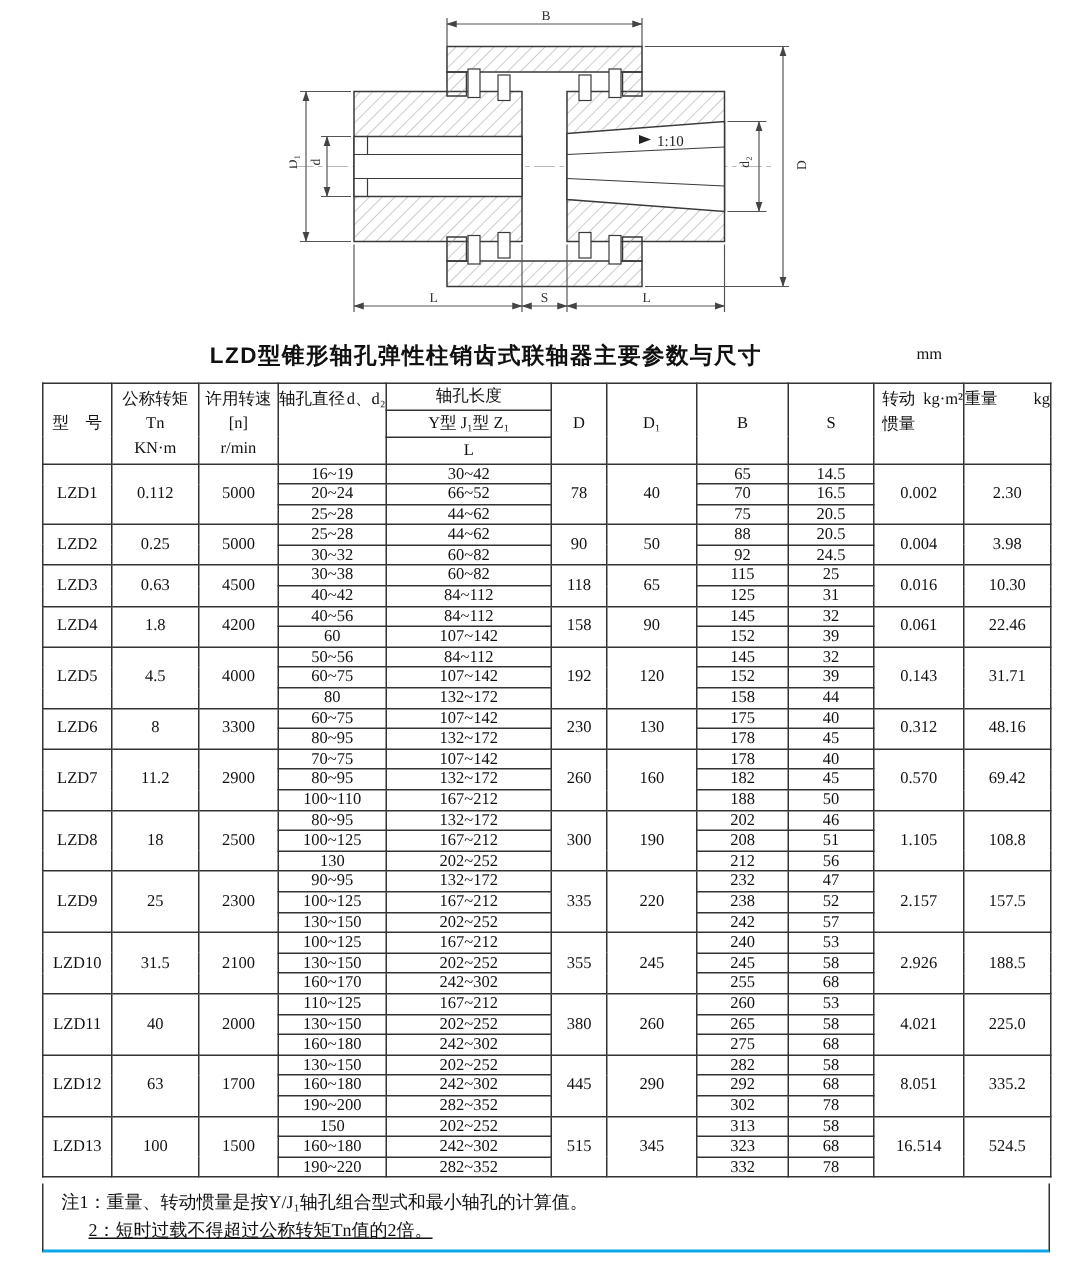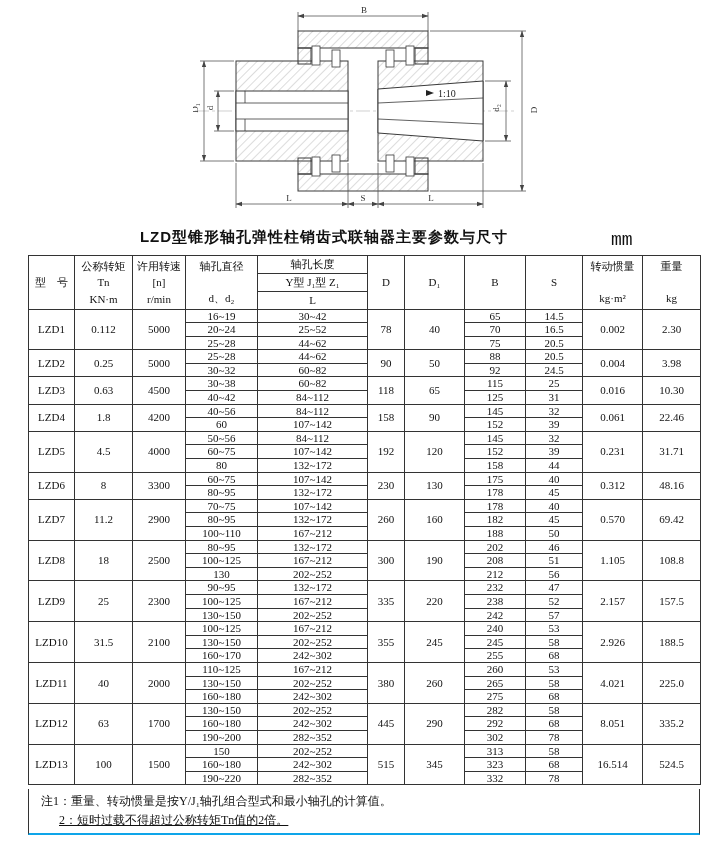--- a/index.html
+++ b/index.html
@@ -7,32 +7,32 @@
         font-family:"Liberation Serif","DejaVu Serif",serif;color:#1c1c1c;overflow:hidden;}
 
   
   .drawing{position:absolute;left:193px;top:6px;}
 
   
   .title-row{position:absolute;left:4px;top:228px;width:725px;height:22px;}
   .doc-title{position:absolute;left:0;width:640px;text-align:center;
              font-family:"Liberation Sans","DejaVu Sans",sans-serif;
              font-size:15px;font-weight:bold;letter-spacing:1px;color:#111;}
-  .unit-label{position:absolute;left:607px;top:2px;font-size:18px;color:#111;
-              font-family:Liberation Mono, monospace;}
+  .unit-label{position:absolute;left:607px;top:2px;font-size:11px;color:#111;
+              font-family:Liberation Serif, serif;}
 
   
   table.params{position:absolute;left:28px;top:255px;width:672px;
                border-collapse:collapse;table-layout:fixed;}
   table.params th,table.params td{border:1px solid #333;text-align:center;
                vertical-align:middle;padding:0;font-weight:normal;color:#111;}
   table.params th{font-size:11px;line-height:1.5;margin-top:27px;}
   table.params td{font-size:11px;height:12.6px;line-height:12.6px;white-space:nowrap;}
   .pre{white-space:pre-line;}
-  .vsplit{display:flex;flex-direction:column;justify-content:space-between;
+  .vsplit{display:flex;flex-direction:row;justify-content:space-between;
           height:48px;padding:2px 0;}
   .hrow1{height:18px;} .hrow2{height:17px;} .hrow3{height:18px;}
 
   
   .notes{position:absolute;left:28px;top:789px;width:670px;
          border:1px solid #333;border-top:none;border-bottom:2px solid #0ea5e9;
          padding:3px 0 4px 0;font-size:12px;line-height:1.55;color:#111;}
   .note-l1{padding-left:12px;}
   .note-l2{padding-left:30px;text-decoration:underline;}
 </style>
@@ -211,21 +211,21 @@
           <td>30~42</td>
           <td rowspan="3">78</td>
           <td rowspan="3">40</td>
           <td>65</td>
           <td>14.5</td>
           <td rowspan="3">0.002</td>
           <td rowspan="3">2.30</td>
         </tr>
         <tr>
           <td>20~24</td>
-          <td>25~52</td>
+          <td>66~52</td>
           <td>70</td>
           <td>16.5</td>
         </tr>
         <tr>
           <td>25~28</td>
           <td>44~62</td>
           <td>75</td>
           <td>20.5</td>
         </tr>
         <tr>
@@ -288,21 +288,21 @@
         <tr>
           <td rowspan="3">LZD5</td>
           <td rowspan="3">4.5</td>
           <td rowspan="3">4000</td>
           <td>50~56</td>
           <td>84~112</td>
           <td rowspan="3">192</td>
           <td rowspan="3">120</td>
           <td>145</td>
           <td>32</td>
-          <td rowspan="3">0.231</td>
+          <td rowspan="3">0.143</td>
           <td rowspan="3">31.71</td>
         </tr>
         <tr>
           <td>60~75</td>
           <td>107~142</td>
           <td>152</td>
           <td>39</td>
         </tr>
         <tr>
           <td>80</td>

